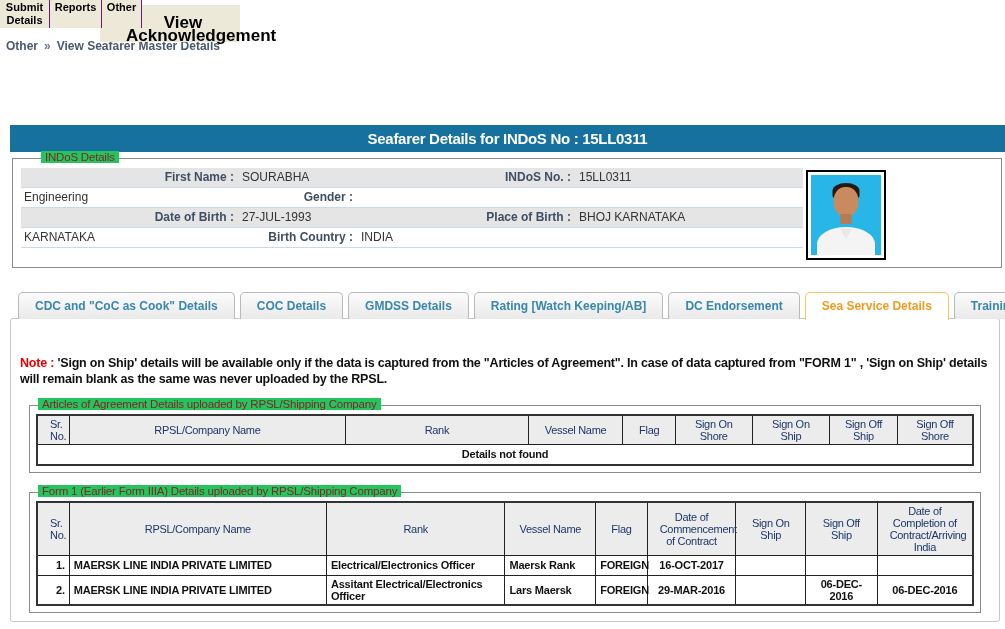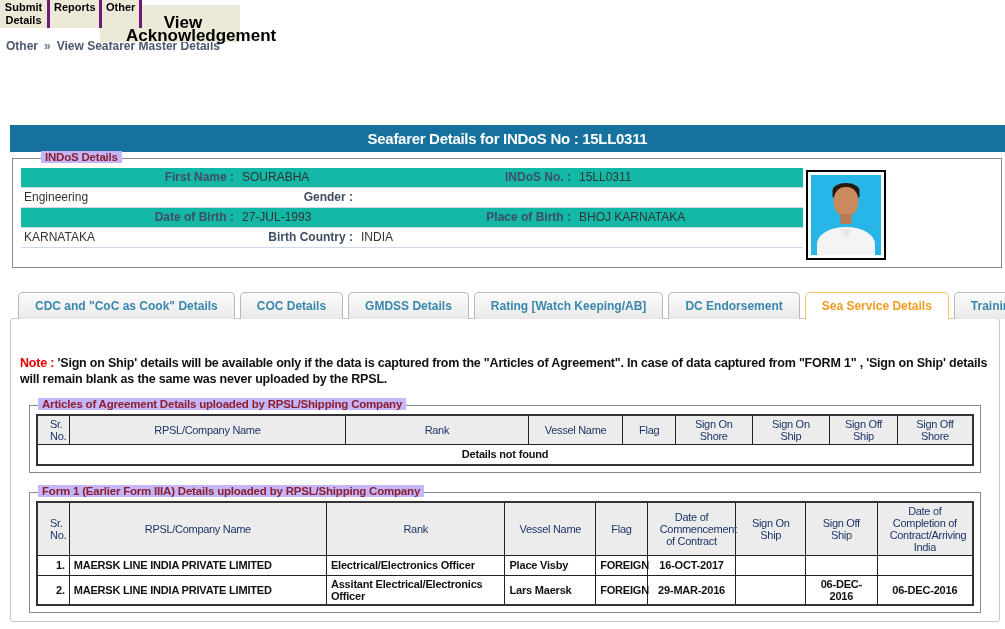--- a/index.html
+++ b/index.html
@@ -1,44 +1,44 @@
 <!DOCTYPE html>
 <html><head>
 <meta charset="utf-8">
 <style>
   * { margin:0; padding:0; box-sizing:border-box; }
   html,body { width:1005px; height:629px; background:#fff; font-family:"Liberation Sans", sans-serif; overflow:hidden; }
 
   
   .menubar { position:absolute; left:0; top:0; display:flex; align-items:stretch; z-index:2; }
   .menu-item { background:#ece9d8; color:#000; font-weight:bold; font-size:11px; line-height:13px;
-    padding:1px 4px; text-align:center; border-right:3px solid #701a75; cursor:pointer; }
+    padding:1px 4px; text-align:center; border-right:1px solid #701a75; cursor:pointer; }
   .menu-item.w1 { width:50px; }
   .menu-item.w2 { width:52px; padding-top:1px; }
   .menu-item.w3 { width:40px; }
   .menu-extra { position:absolute; left:100px; top:5px; width:140px; height:37px; background:#ece9d8;
     display:flex; align-items:flex-end; justify-content:flex-end; z-index:1; cursor:pointer; }
   .menu-extra span { display:block; width:114px; font-weight:bold; font-size:17px; line-height:13px; text-align:center; color:#000; }
 
   .breadcrumb { position:absolute; left:6px; top:39px; font-size:12px; font-weight:bold; color:#4a5870; }
   .breadcrumb .crumb-link { color:#4a5870; text-decoration:none; cursor:pointer; }
   .breadcrumb .sep { color:#6a7888; padding:0 6px; }
 
   
   .titlebar { position:absolute; left:10px; right:0; top:125px; height:27px; background:#16719e;
     color:#fff; font-weight:bold; font-size:15px; letter-spacing:-0.3px; text-align:center; line-height:27px; }
 
   
   .indos-fs { position:absolute; left:12px; right:3px; top:158px; height:110px;
     border:1px solid #8a8a8a; background:#fff; }
-  .fs-legend { position:absolute; top:-8px; left:28px; background:#c4b5fd; padding:0 4px;
-    color:#8b1f2a; font-weight:bold; font-size:11.5px; letter-spacing:-0.2px; }
+  .fs-legend { position:absolute; top:-8px; left:28px; background:#22c55e; padding:0 4px;
+    color:#8b1f2a; font-weight:normal; font-size:11.5px; letter-spacing:-0.2px; }
   .field-grid { position:absolute; left:8px; top:9px; width:782px; }
   .f-row { display:flex; height:20px; line-height:19px; font-size:12px; border-bottom:1px solid #ccd9e8; }
-  .f-row.alt { background:#14b8a6; }
+  .f-row.alt { background:#e5e5e5; }
   .f-label { font-weight:bold; color:#3f4e63; text-align:right; padding-right:5px; }
   .f-value { color:#333; text-align:left; padding-left:3px; }
   .ll { width:218px; } .lv { width:192px; } .rl { width:145px; } .rv { flex:1; }
 
   
   .photo { position:absolute; right:115px; top:11px; width:80px; height:90px; border:2px solid #000;
     background:#fff; padding:3px; }
   .photo-inner { width:100%; height:100%; background:#28b5e8; position:relative; overflow:hidden; }
   .p-hair { position:absolute; left:50%; top:8px; transform:translateX(-50%); width:27px; height:16px; background:#27190f; border-radius:50% 50% 20% 20%; }
   .p-head { position:absolute; left:50%; top:12px; transform:translateX(-50%); width:25px; height:30px; background:#c98a5d; border-radius:46% 46% 50% 50%; }
@@ -199,21 +199,21 @@
           <th>Flag</th>
           <th>Date of Commencement of Contract</th>
           <th>Sign On Ship</th>
           <th>Sign Off Ship</th>
           <th>Date of Completion of Contract/Arriving India</th>
         </tr>
         <tr>
           <td class="r">1.</td>
           <td class="l">MAERSK LINE INDIA PRIVATE LIMITED</td>
           <td class="l">Electrical/Electronics Officer</td>
-          <td class="l">Place Visby</td>
+          <td class="l">Maersk Rank</td>
           <td class="c">FOREIGN</td>
           <td class="c">16-OCT-2017</td>
           <td class="c"></td>
           <td class="c"></td>
           <td class="c"></td>
         </tr>
         <tr>
           <td class="r">2.</td>
           <td class="l">MAERSK LINE INDIA PRIVATE LIMITED</td>
           <td class="l">Assitant Electrical/Electronics Officer</td>

